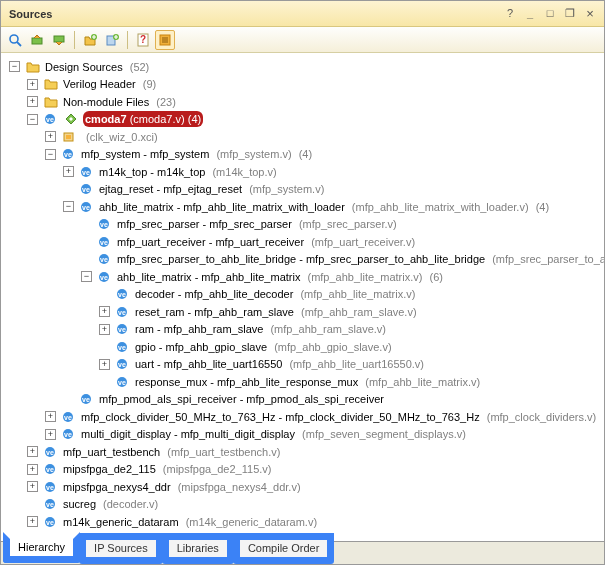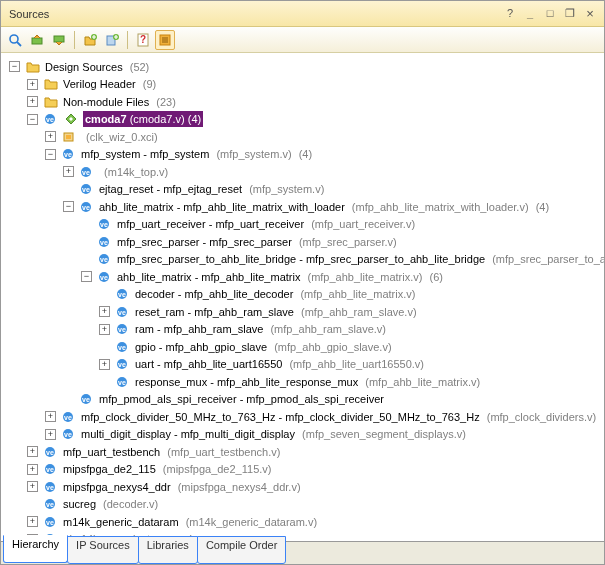--- a/index.html
+++ b/index.html
@@ -19,21 +19,21 @@
   .titlebar {
     height: 26px;
     background: linear-gradient(#fdf3d2, #f8e7a7);
     border-bottom: 1px solid #d9c77f;
     display: flex; align-items: center;
     padding: 0 6px;
     gap: 4px;
   }
   .titlebar .title {
     flex: 1;
-    font-weight: normal;
+    font-weight: bold;
     color: #333;
     padding-left: 2px;
   }
   .win-btn {
     width: 16px; height: 14px;
     display: inline-flex; align-items: center; justify-content: center;
     font-family: Arial, sans-serif;
     color: #555;
     font-size: 11px;
     line-height: 1;
@@ -88,36 +88,37 @@
   }
   .expander.none { border: none; background: transparent; color: transparent; }
   .icon {
     width: 16px; height: 14px;
     display: inline-flex; align-items: center; justify-content: center;
     flex-shrink: 0;
     margin-right: 2px;
   }
   .gray { color: #808080; }
   .selected {
-    background: #701a75;
+    background: #b91c1c;
     color: #fff;
     padding: 0px 2px;
+    border-radius: 6px;
   }
   .tabs {
     height: 23px;
     border-top: 1px solid #999;
     display: flex; align-items: flex-end;
     background: #eceadd;
     padding-left: 2px;
   }
   .tab {
-    border: 1px solid #3b82f6;
+    border: 7px solid #3b82f6;
     border-top-left-radius: 0; border-top-right-radius: 0;
     border-bottom-left-radius: 3px; border-bottom-right-radius: 3px;
-    padding: 2px 8px 12px 8px;
+    padding: 2px 8px 3px 8px;
     background: #f4f4f4;
     margin-right: -1px;
     font-size: 11px;
     position: relative;
     color: #333;
   }
   .tab.active {
     background: #fff;
     border-top-color: #fff;
     z-index: 2;
@@ -268,21 +269,21 @@
                   </span>
                   <ul>
                     <li><span class="node-row">
                       <span class="expander">+</span>
                       <span class="icon">
                             <svg width="14" height="12">
                               <circle cx="6" cy="6" r="5" fill="#3d90e0"></circle>
                               <text x="6" y="9" font-size="7" fill="#fff" text-anchor="middle" font-weight="bold">ve</text>
                             </svg>
                           </span>
-                      &nbsp;<span class="gray">(m14k_top.v)</span>
+                      <span>m14k_top - m14k_top</span>&nbsp;<span class="gray">(m14k_top.v)</span>
                     </span></li>
                     <li><span class="node-row">
                       <span class="expander none">·</span>
                       <span class="icon">
                             <svg width="14" height="12">
                               <circle cx="6" cy="6" r="5" fill="#3d90e0"></circle>
                               <text x="6" y="9" font-size="7" fill="#fff" text-anchor="middle" font-weight="bold">ve</text>
                             </svg>
                           </span>
                       <span>ejtag_reset - mfp_ejtag_reset</span>&nbsp;<span class="gray">(mfp_system.v)</span>
@@ -297,27 +298,27 @@
                             </svg>
                           </span>
                         <span>ahb_lite_matrix - mfp_ahb_lite_matrix_with_loader</span>&nbsp;<span class="gray">(mfp_ahb_lite_matrix_with_loader.v)</span>&nbsp;<span class="gray">(4)</span>
                       </span>
                       <ul>
                         <li><span class="node-row"><span class="expander none">·</span><span class="icon">
                                 <svg width="14" height="12">
                                   <circle cx="6" cy="6" r="5" fill="#3d90e0"></circle>
                                   <text x="6" y="9" font-size="7" fill="#fff" text-anchor="middle" font-weight="bold">ve</text>
                                 </svg>
-                              </span><span>mfp_uart_receiver - mfp_uart_receiver</span>&nbsp;<span class="gray">(mfp_uart_receiver.v)</span></span></li>
+                              </span><span>mfp_srec_parser - mfp_srec_parser</span>&nbsp;<span class="gray">(mfp_srec_parser.v)</span></span></li>
                         <li><span class="node-row"><span class="expander none">·</span><span class="icon">
                                 <svg width="14" height="12">
                                   <circle cx="6" cy="6" r="5" fill="#3d90e0"></circle>
                                   <text x="6" y="9" font-size="7" fill="#fff" text-anchor="middle" font-weight="bold">ve</text>
                                 </svg>
-                              </span><span>mfp_srec_parser - mfp_srec_parser</span>&nbsp;<span class="gray">(mfp_srec_parser.v)</span></span></li>
+                              </span><span>mfp_uart_receiver - mfp_uart_receiver</span>&nbsp;<span class="gray">(mfp_uart_receiver.v)</span></span></li>
                         <li><span class="node-row"><span class="expander none">·</span><span class="icon">
                                 <svg width="14" height="12">
                                   <circle cx="6" cy="6" r="5" fill="#3d90e0"></circle>
                                   <text x="6" y="9" font-size="7" fill="#fff" text-anchor="middle" font-weight="bold">ve</text>
                                 </svg>
                               </span><span>mfp_srec_parser_to_ahb_lite_bridge - mfp_srec_parser_to_ahb_lite_bridge</span>&nbsp;<span class="gray">(mfp_srec_parser_to_ahb_lite_bridge.v)</span></span></li>
                         <li>
                           <span class="node-row"><span class="expander">−</span><span class="icon">
                                 <svg width="14" height="12">
                                   <circle cx="6" cy="6" r="5" fill="#3d90e0"></circle>

